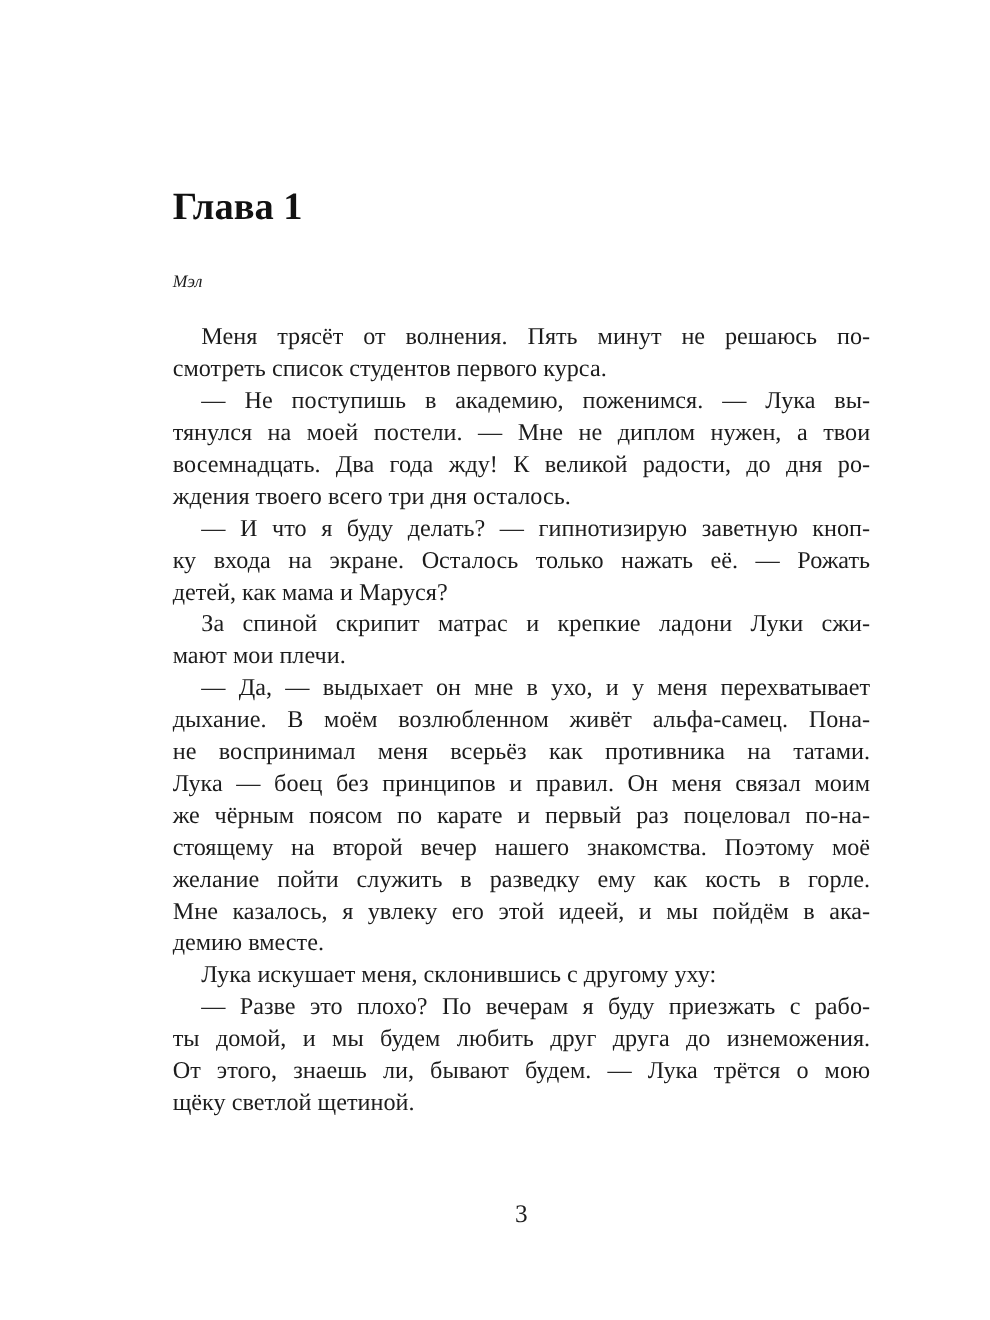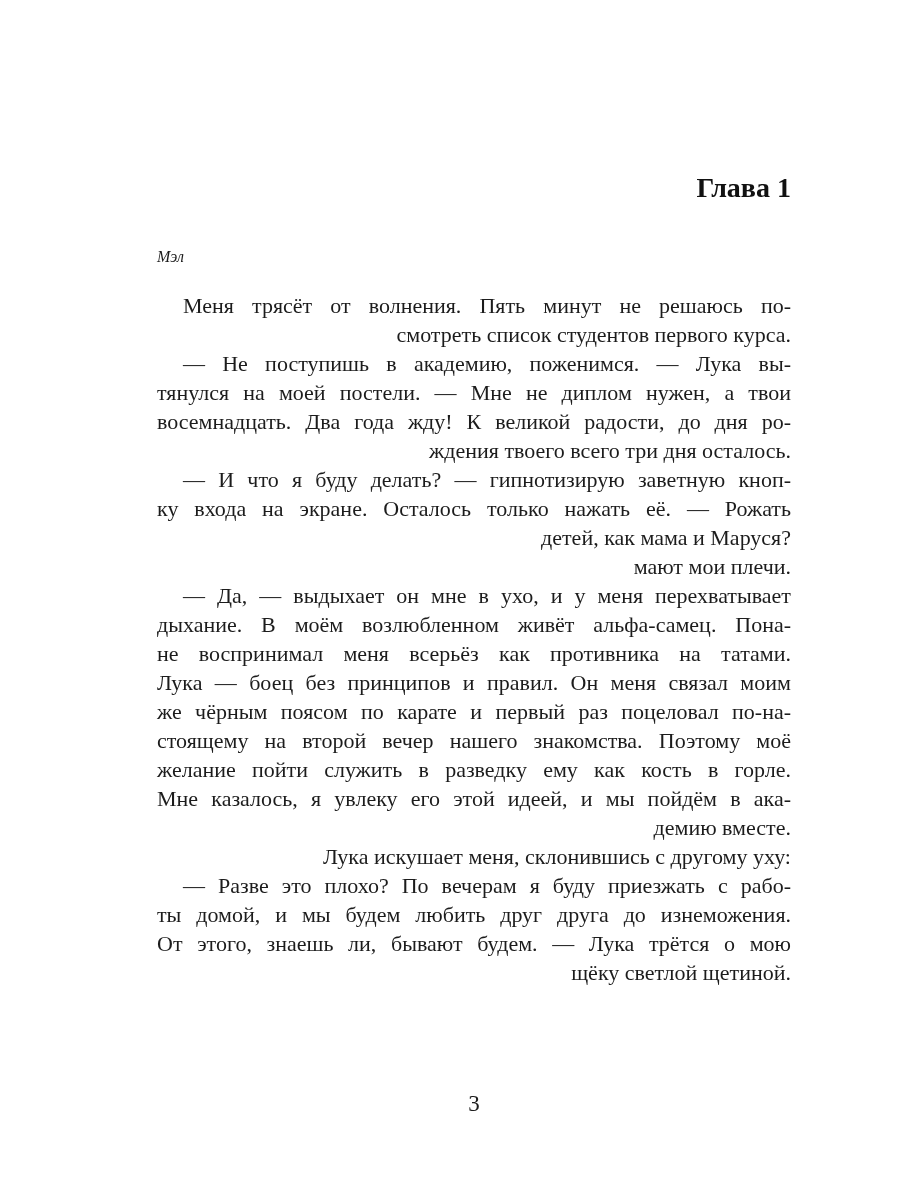--- a/index.html
+++ b/index.html
@@ -14,23 +14,23 @@
     background: #ffffff;
     overflow: hidden;
     font-family: "Liberation Serif", "DejaVu Serif", serif;
     color: #1c1c1c;
   }
   .chapter-title {
     position: absolute;
     top: 172px;
     left: 157px;
     width: 634px;
-    text-align: right;
+    text-align: left;
     font-weight: bold;
-    font-size: 28px;
+    font-size: 35px;
     line-height: 32px;
     color: #111111;
   }
   .pov-name {
     position: absolute;
     top: 243px;
     left: 157px;
     font-style: italic;
     font-size: 16px;
     line-height: 28px;
@@ -38,21 +38,21 @@
   .body-text {
     position: absolute;
     top: 291px;
     left: 157px;
     width: 634px;
     font-size: 22px;
     line-height: 29px;
   }
   .line {
     height: 29px;
-    text-align: right;
+    text-align: left;
   }
   .line.first {
     padding-left: 26px;
   }
   .line.justify {
     text-align: justify;
     text-align-last: justify;
   }
   .page-number {
     position: absolute;
@@ -75,20 +75,21 @@
   <div class="body-text">
       <div class="line first justify">Меня трясёт от волнения. Пять минут не решаюсь по-</div>
       <div class="line last">смотреть список студентов первого курса.</div>
       <div class="line first justify">— Не поступишь в академию, поженимся. — Лука вы-</div>
       <div class="line justify">тянулся на моей постели. — Мне не диплом нужен, а твои</div>
       <div class="line justify">восемнадцать. Два года жду! К великой радости, до дня ро-</div>
       <div class="line last">ждения твоего всего три дня осталось.</div>
       <div class="line first justify">— И что я буду делать? — гипнотизирую заветную кноп-</div>
       <div class="line justify">ку входа на экране. Осталось только нажать её. — Рожать</div>
       <div class="line last">детей, как мама и Маруся?</div>
+      <div class="line first justify">За спиной скрипит матрас и крепкие ладони Луки сжи-</div>
       <div class="line last">мают мои плечи.</div>
       <div class="line first justify">— Да, — выдыхает он мне в ухо, и у меня перехватывает</div>
       <div class="line justify">дыхание. В моём возлюбленном живёт альфа-самец. Пона-</div>
       <div class="line justify">не воспринимал меня всерьёз как противника на татами.</div>
       <div class="line justify">Лука — боец без принципов и правил. Он меня связал моим</div>
       <div class="line justify">же чёрным поясом по карате и первый раз поцеловал по-на-</div>
       <div class="line justify">стоящему на второй вечер нашего знакомства. Поэтому моё</div>
       <div class="line justify">желание пойти служить в разведку ему как кость в горле.</div>
       <div class="line justify">Мне казалось, я увлеку его этой идеей, и мы пойдём в ака-</div>
       <div class="line last">демию вместе.</div>

